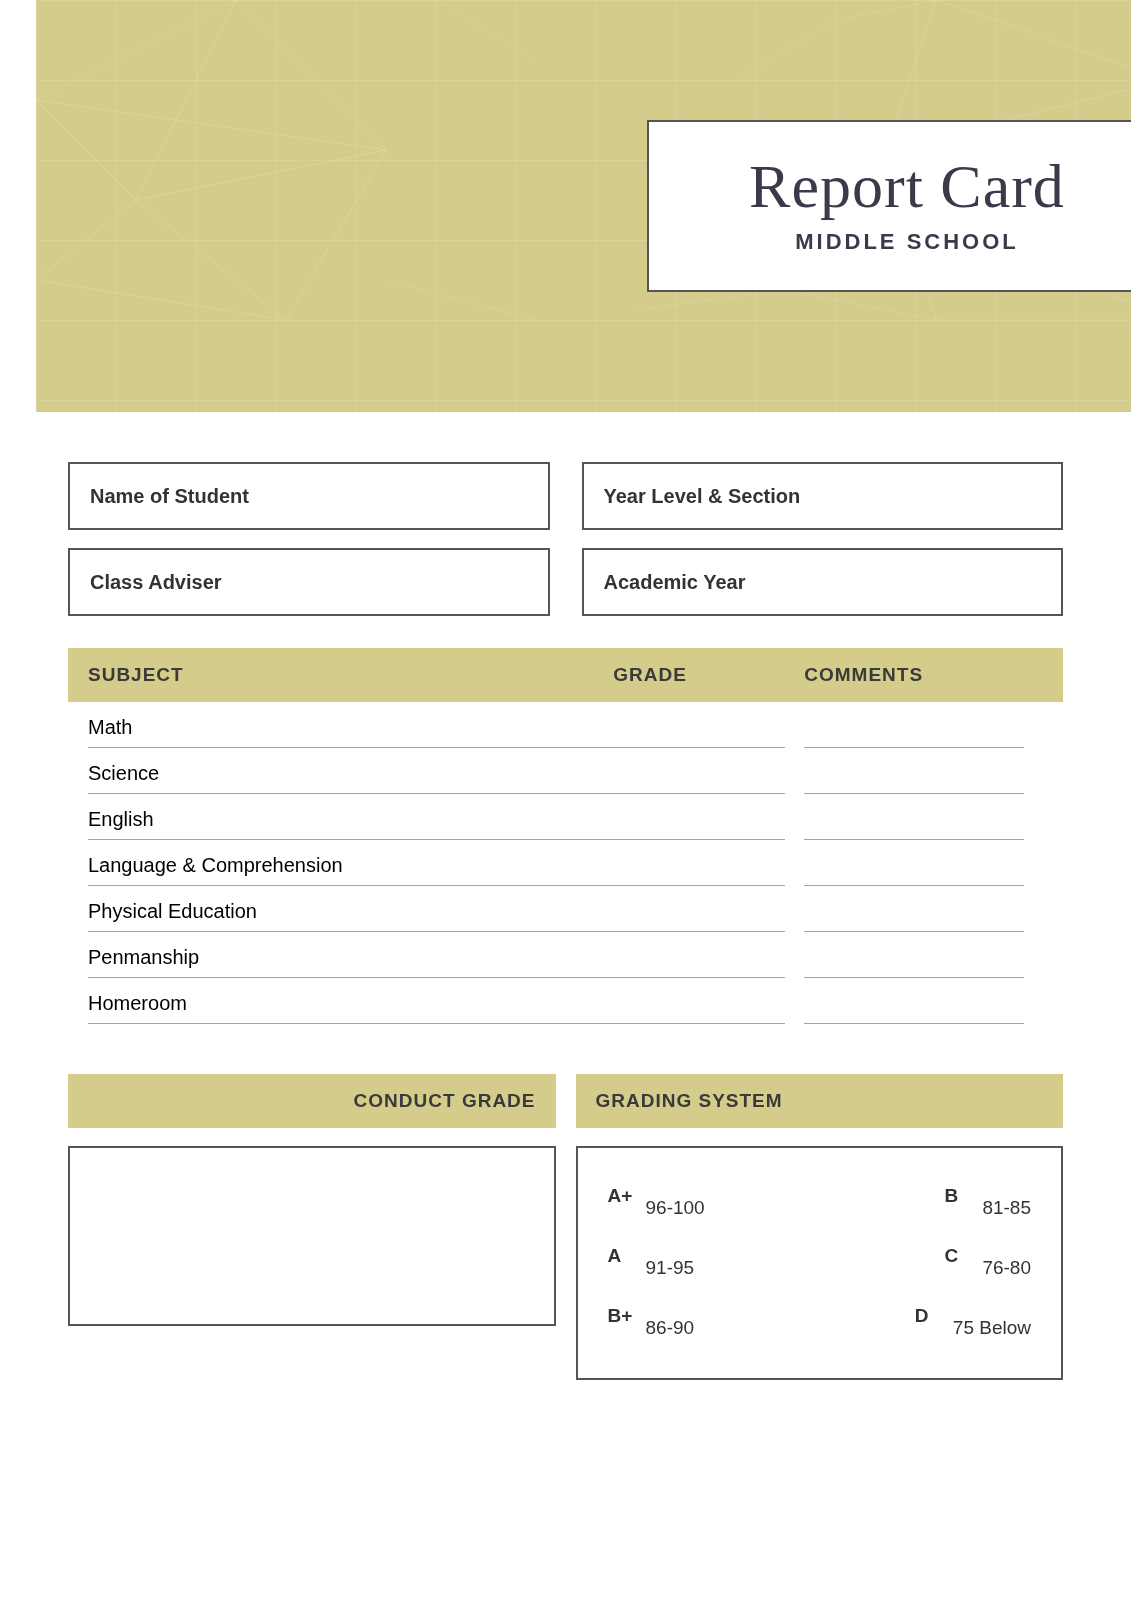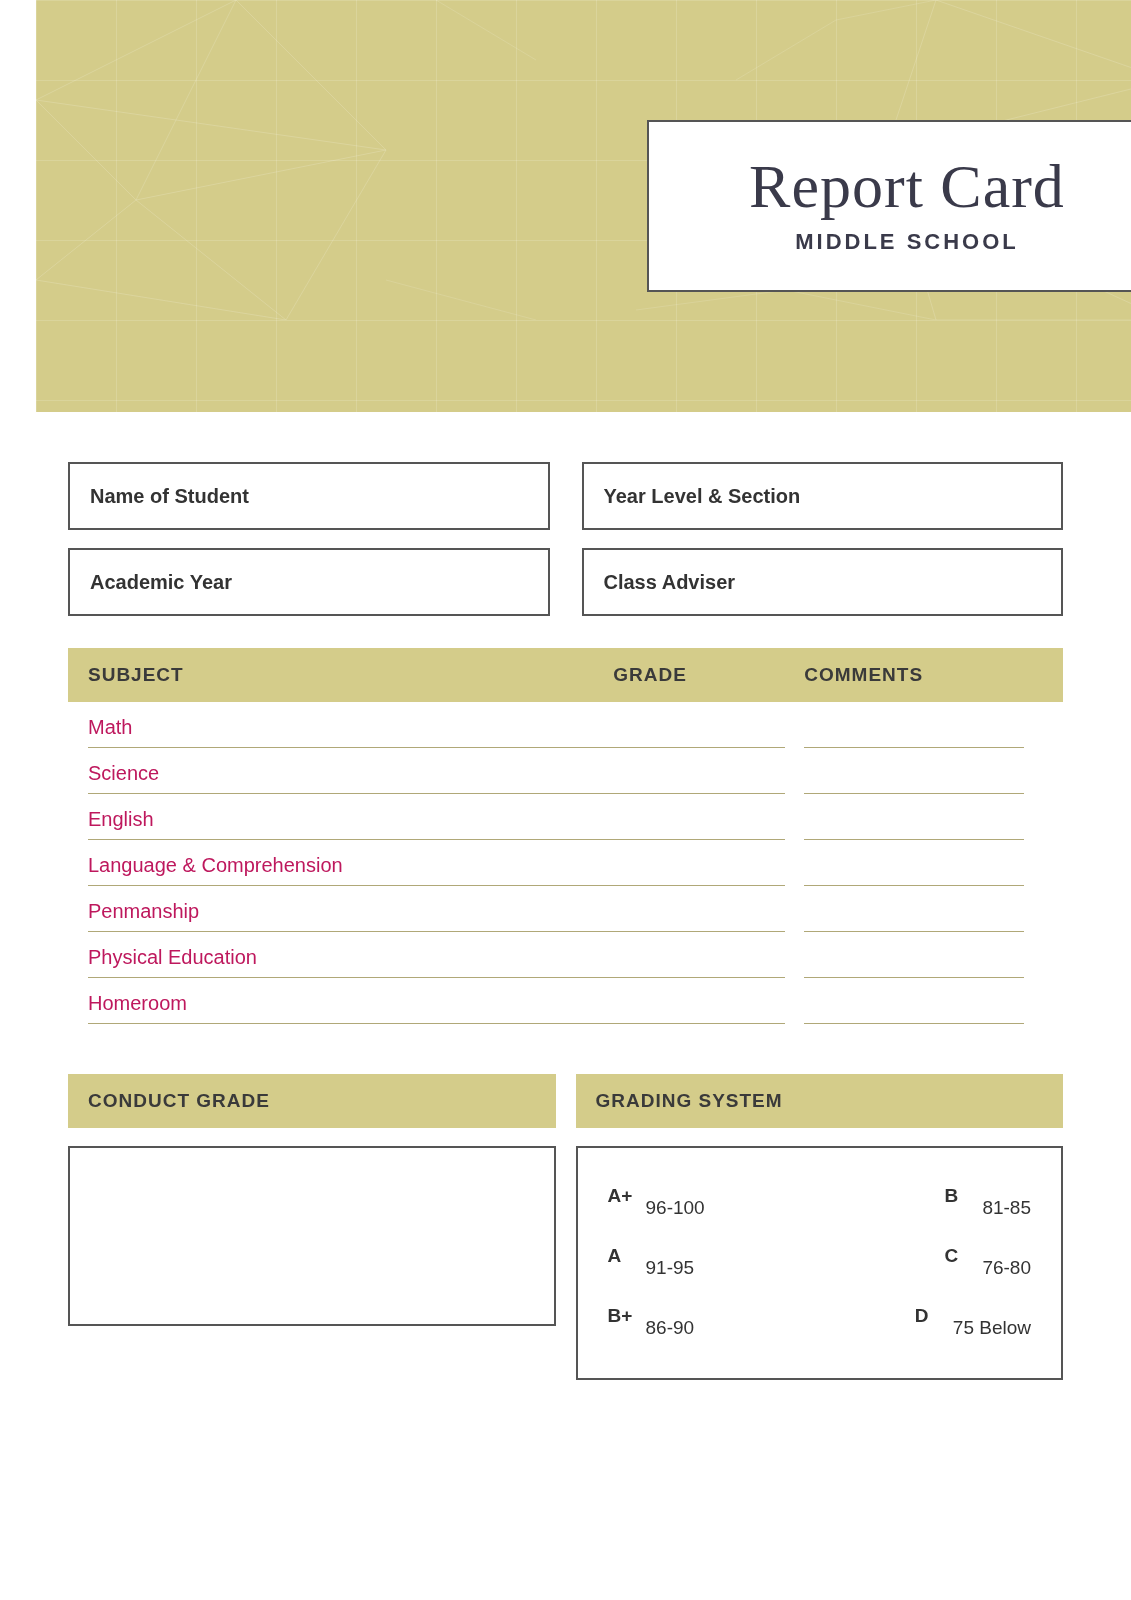--- a/index.html
+++ b/index.html
@@ -137,21 +137,21 @@
 
     .subject-row {
       display: flex;
       align-items: flex-end;
       padding: 14px 20px 0;
     }
 
     .subject-name {
       flex: 0 0 55%;
       font-size: 20px;
-      color: #be185d;
+      color: #000000;
       font-family: Arial, sans-serif;
       padding-bottom: 8px;
       border-bottom: 1.5px solid #b0a878;
       margin-right: 0;
     }
 
     .subject-grade-line {
       flex: 0 0 18%;
       border-bottom: 1.5px solid #b0a878;
       height: 28px;
@@ -166,20 +166,21 @@
 
     
     .bottom-section {
       display: flex;
       gap: 20px;
       margin-top: 50px;
     }
 
     .conduct-section {
       flex: 1;
+      text-align: right;
     }
 
     .grading-section {
       flex: 1;
     }
 
     .section-header {
       background-color: #d4cc8a;
       padding: 16px 20px;
       font-size: 19px;
@@ -269,22 +270,22 @@
 </div>
 
 <div class="content-section">
 
   <div class="info-row">
     <div class="info-field">Name of Student</div>
     <div class="info-field">Year Level &amp; Section</div>
   </div>
 
   <div class="info-row">
+    <div class="info-field">Class Adviser</div>
     <div class="info-field">Academic Year</div>
-    <div class="info-field">Class Adviser</div>
   </div>
 
   <div class="table-section">
     <div class="table-header">
       <div class="col-subject">SUBJECT</div>
       <div class="col-grade">GRADE</div>
       <div class="col-comments">COMMENTS</div>
     </div>
 
     <div id="subject-rows">
@@ -302,26 +303,26 @@
       <div class="subject-name">English</div>
       <div class="subject-grade-line"></div>
       <div class="subject-comment-line"></div>
     </div>
         <div class="subject-row">
       <div class="subject-name">Language &amp; Comprehension</div>
       <div class="subject-grade-line"></div>
       <div class="subject-comment-line"></div>
     </div>
         <div class="subject-row">
+      <div class="subject-name">Physical Education</div>
+      <div class="subject-grade-line"></div>
+      <div class="subject-comment-line"></div>
+    </div>
+        <div class="subject-row">
       <div class="subject-name">Penmanship</div>
-      <div class="subject-grade-line"></div>
-      <div class="subject-comment-line"></div>
-    </div>
-        <div class="subject-row">
-      <div class="subject-name">Physical Education</div>
       <div class="subject-grade-line"></div>
       <div class="subject-comment-line"></div>
     </div>
         <div class="subject-row">
       <div class="subject-name">Homeroom</div>
       <div class="subject-grade-line"></div>
       <div class="subject-comment-line"></div>
     </div>
       </div>
   </div>

